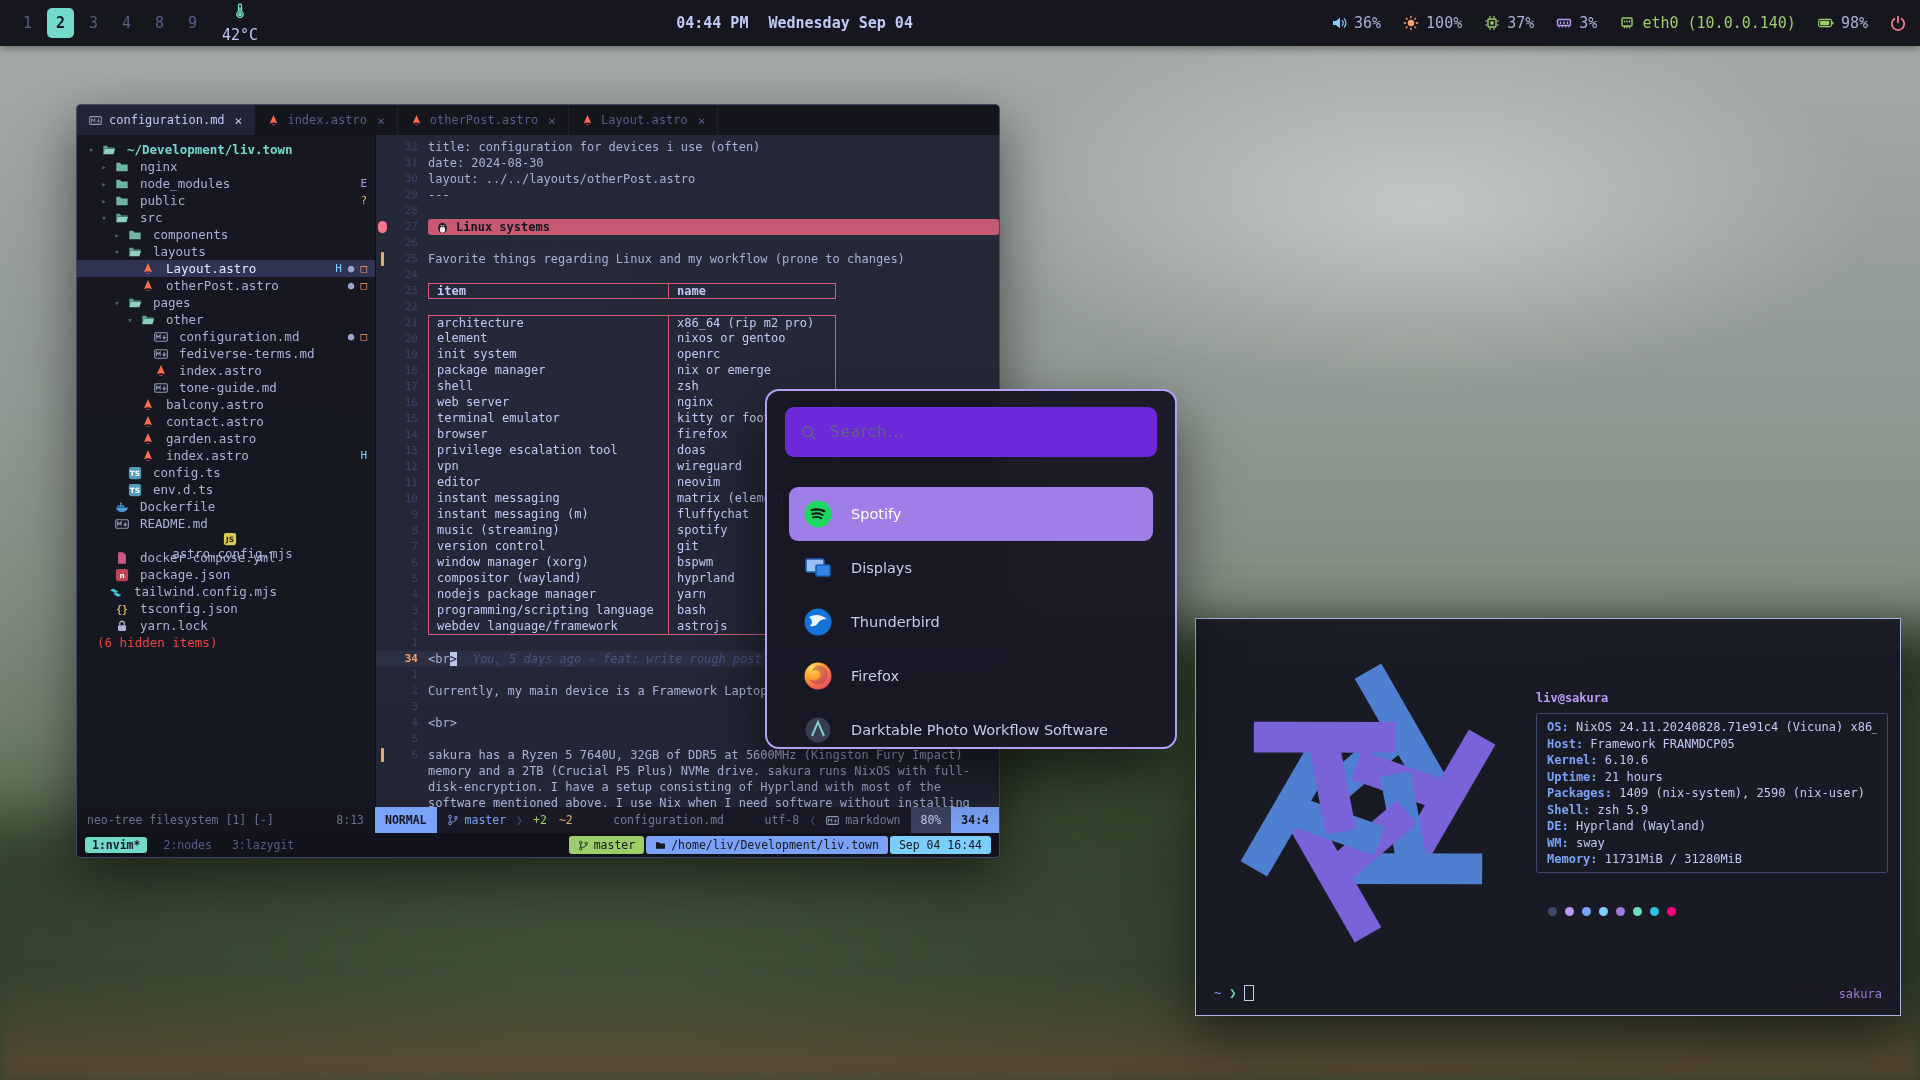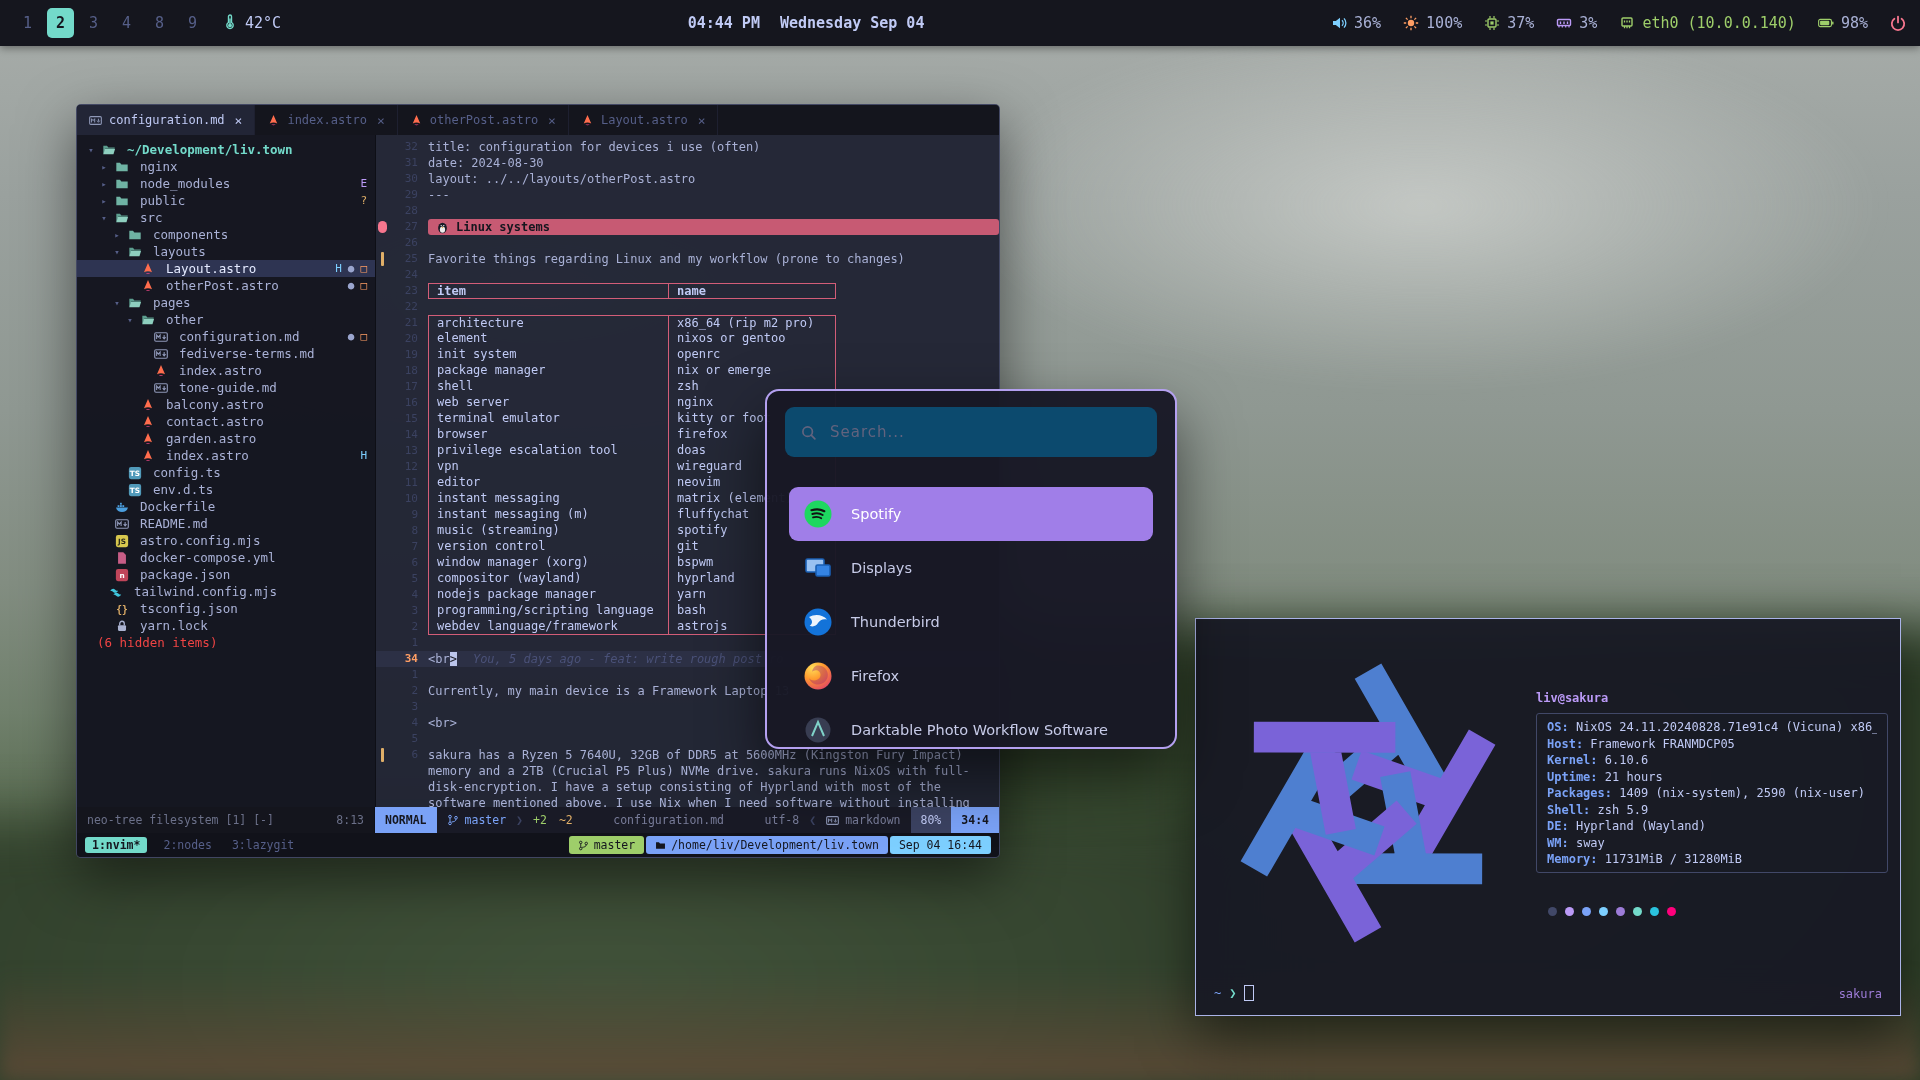--- a/index.html
+++ b/index.html
@@ -15,21 +15,21 @@
 
   
   #topbar{position:absolute;left:0;top:0;width:100%;height:46px;background:#15161e;
     display:flex;align-items:center;justify-content:space-between;padding:0 14px;box-sizing:border-box;
     box-shadow:0 2px 8px rgba(0,0,0,.4);z-index:50;font-size:15px;color:#c0caf5;}
   .tb-left,.tb-right,.tb-center{display:flex;align-items:center;}
   .tb-left{gap:16px;}
   #workspaces{display:flex;gap:6px;}
   .ws-cell{width:27px;height:30px;display:flex;align-items:center;justify-content:center;border-radius:5px;color:#565f89;cursor:default;}
   .ws-cell.active{background:#73daca;color:#15161e;font-weight:bold;}
-  .temp{display:flex;align-items:flex-start;gap:7px;}
+  .temp{display:flex;align-items:center;gap:7px;flex-direction:column;}
   .tb-center{gap:20px;font-weight:bold;}
   .tb-right{gap:22px;}
   .module{display:flex;align-items:center;gap:7px;color:#a9b1d6;}
   .module .val.green{color:#9ece6a;}
   .ic{display:inline-flex;width:16px;height:16px;flex:none;}
   .ic svg{width:100%;height:100%;}
   .power{color:#f7768e;}
 
   
   #nvim{position:absolute;left:76px;top:104px;width:922px;height:752px;z-index:10;
@@ -101,21 +101,21 @@
   .tseg .ic{width:11px;height:11px;}
   .tseg.git{background:#9ece6a;}
   .tseg.path{background:#7aa2f7;}
   .tseg.date{background:#7dcfff;}
 
   
   #launcher{position:absolute;left:765px;top:389px;width:412px;height:360px;z-index:30;
     background:rgba(24,24,37,0.97);border:2px solid #b4a0f0;border-radius:14px;
     box-shadow:0 26px 60px rgba(0,0,0,0.55);overflow:hidden;box-sizing:border-box;
     font-family:"DejaVu Sans","Liberation Sans",sans-serif;}
-  .search-wrap{margin:16px 18px 0;background:#0c4a6e;border-radius:9px;height:50px;
+  .search-wrap{margin:16px 18px 0;background:#6d28d9;border-radius:9px;height:50px;
     display:flex;align-items:center;gap:11px;padding:0 15px;}
   .search-wrap .ic{width:17px;height:17px;color:#62637e;}
   .search-wrap input{flex:1;background:none;border:none;outline:none;color:#cdd6f4;font-size:15px;font-family:inherit;}
   .search-wrap input::placeholder{color:#62637e;letter-spacing:1px;}
   #launcher-items{margin-top:30px;padding:0 22px;display:flex;flex-direction:column;}
   .l-item{height:54px;display:flex;align-items:center;gap:18px;padding:0 14px;border-radius:9px;
     color:#c7cbe8;font-size:14.5px;flex:none;}
   .l-item.selected{background:#a07ee8;color:#ffffff;}
   .l-item .ic{width:30px;height:30px;}
 
@@ -540,21 +540,21 @@
           <div class="tree-row" style="padding-left: 21px;">
             <span class="chev"></span>
             <span class="ic">
               <svg viewBox="0 0 16 16">
                 <rect x="0.8" y="3.2" width="14.4" height="9.6" rx="1.4" fill="none" stroke="#8f98b8" stroke-width="1.3"></rect>
                 <path d="M3 10.4V5.8l2 2.4 2-2.4v4.6M11.6 5.8v3.2m-1.7-.9 1.7 2.1 1.7-2.1" fill="none" stroke="#8f98b8" stroke-width="1.2"></path>
               </svg>
             </span>
             <span class="lbl">README.md</span>
           </div>
-          <div class="tree-row" style="padding-left: 21px;">
+          <div class="tree-row" style="padding-left: 21px; flex-direction: column;">
             <span class="chev"></span>
             <span class="ic">
               <svg viewBox="0 0 16 16">
                 <rect x="1" y="1" width="14" height="14" rx="2.4" fill="#d8c84e"></rect>
                 <text x="8" y="11.6" font-size="8.4" font-weight="bold" text-anchor="middle" fill="#2a2a1a" font-family="DejaVu Sans,sans-serif">JS</text>
               </svg>
             </span>
             <span class="lbl">astro.config.mjs</span>
           </div>
           <div class="tree-row" style="padding-left: 21px;">

